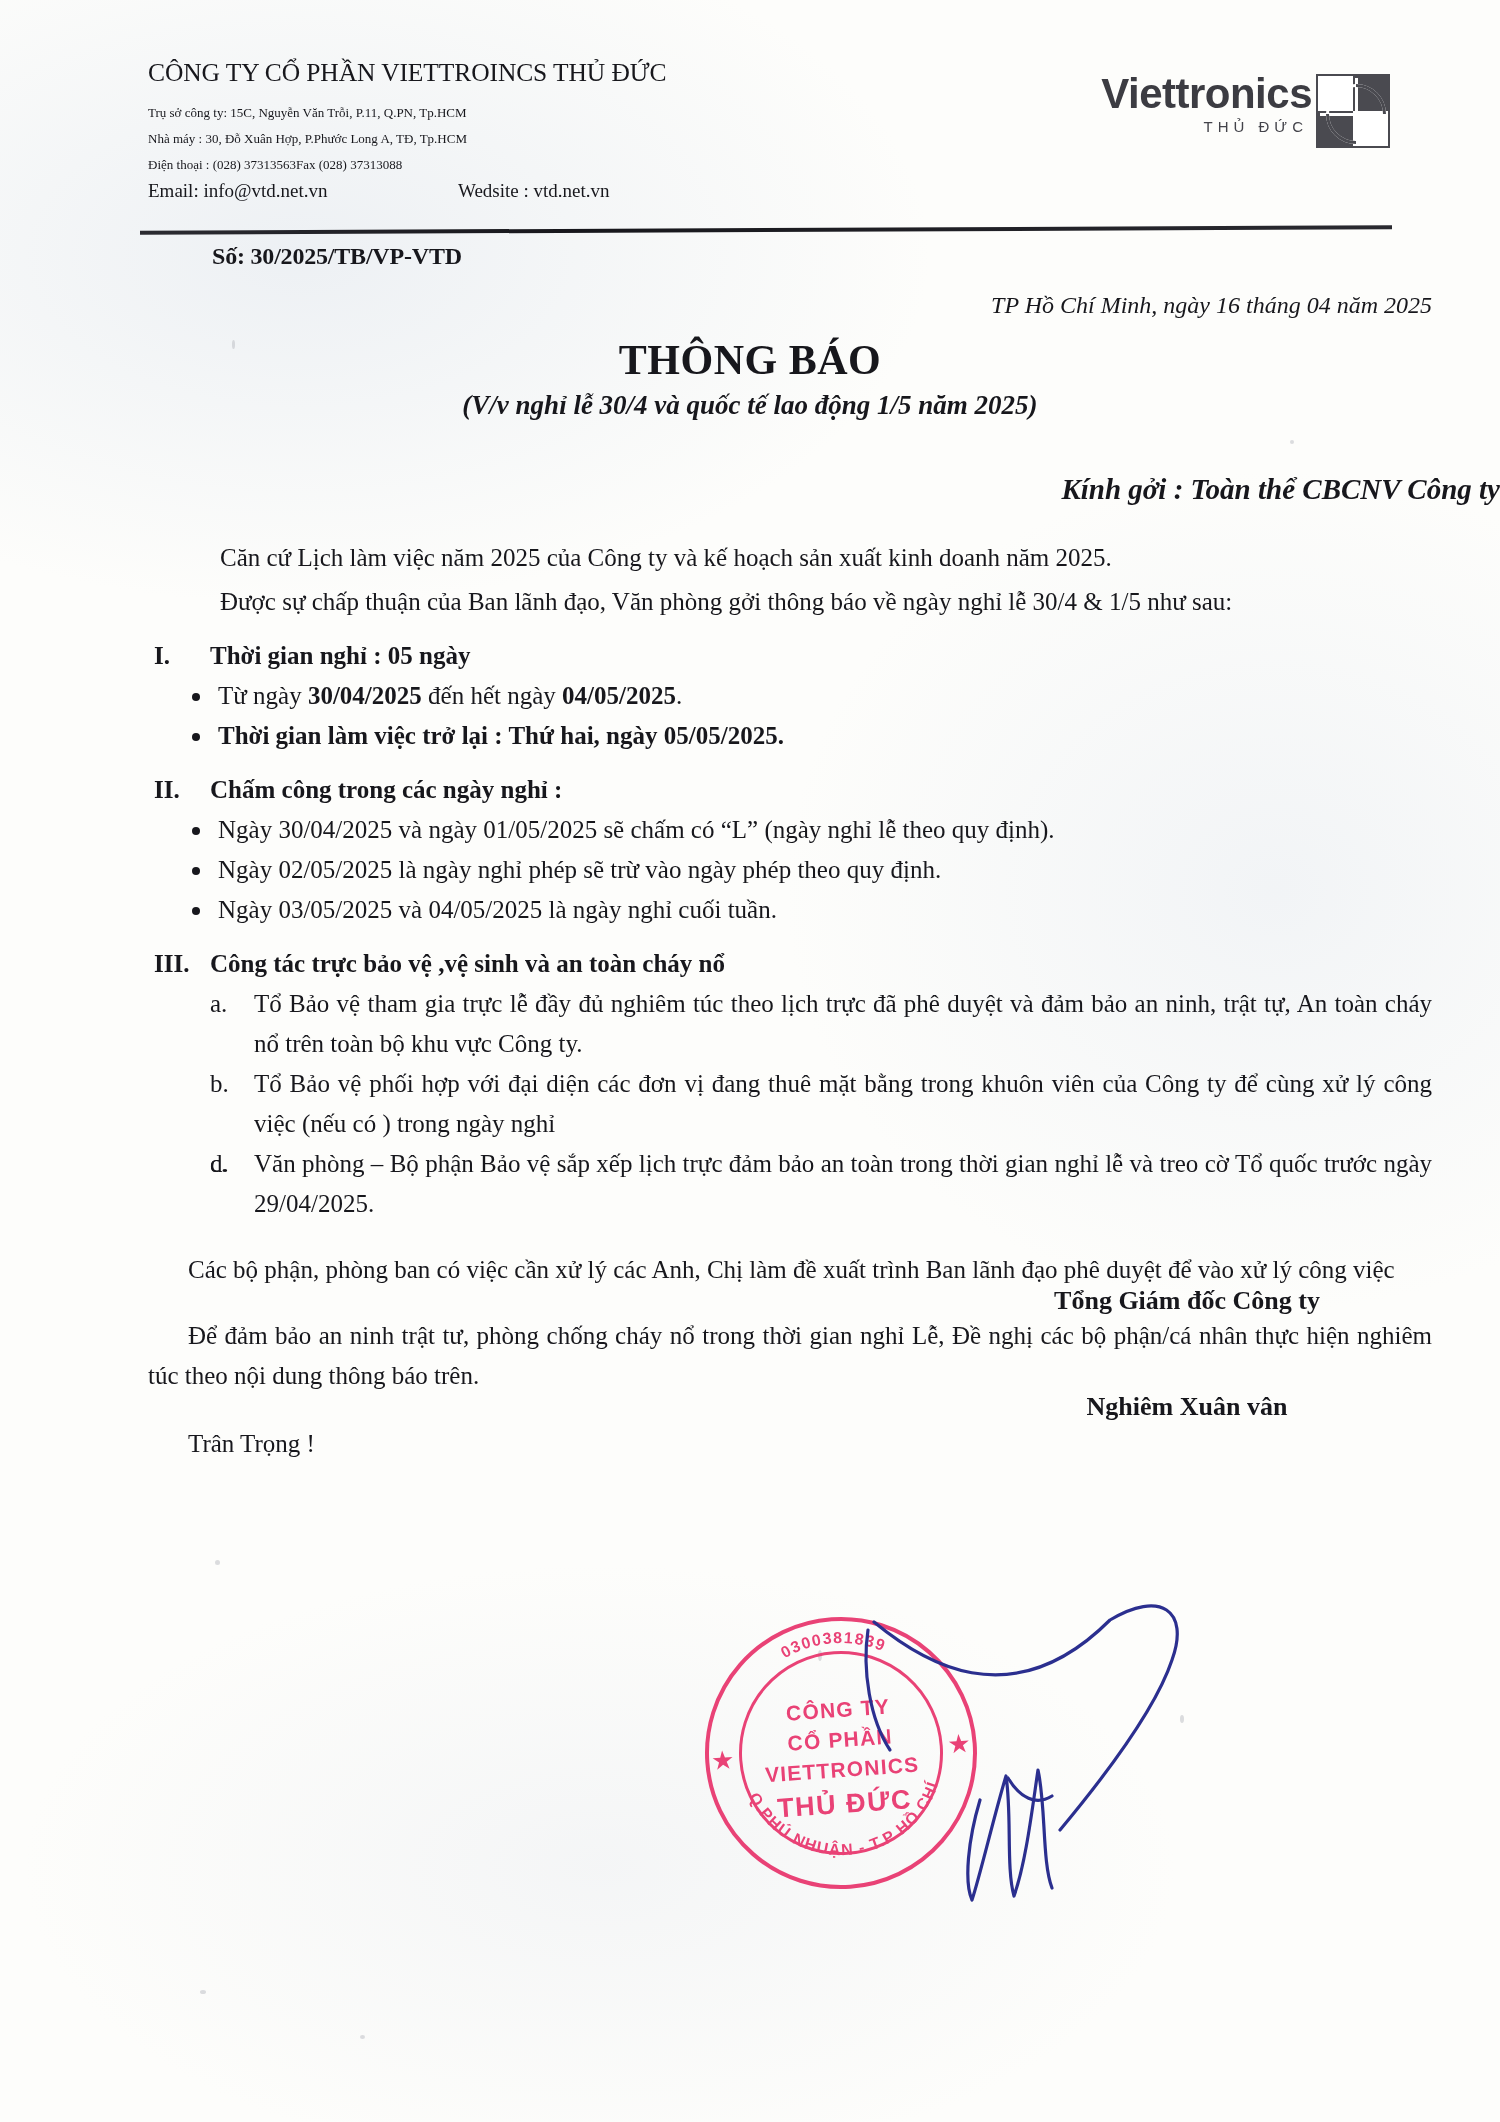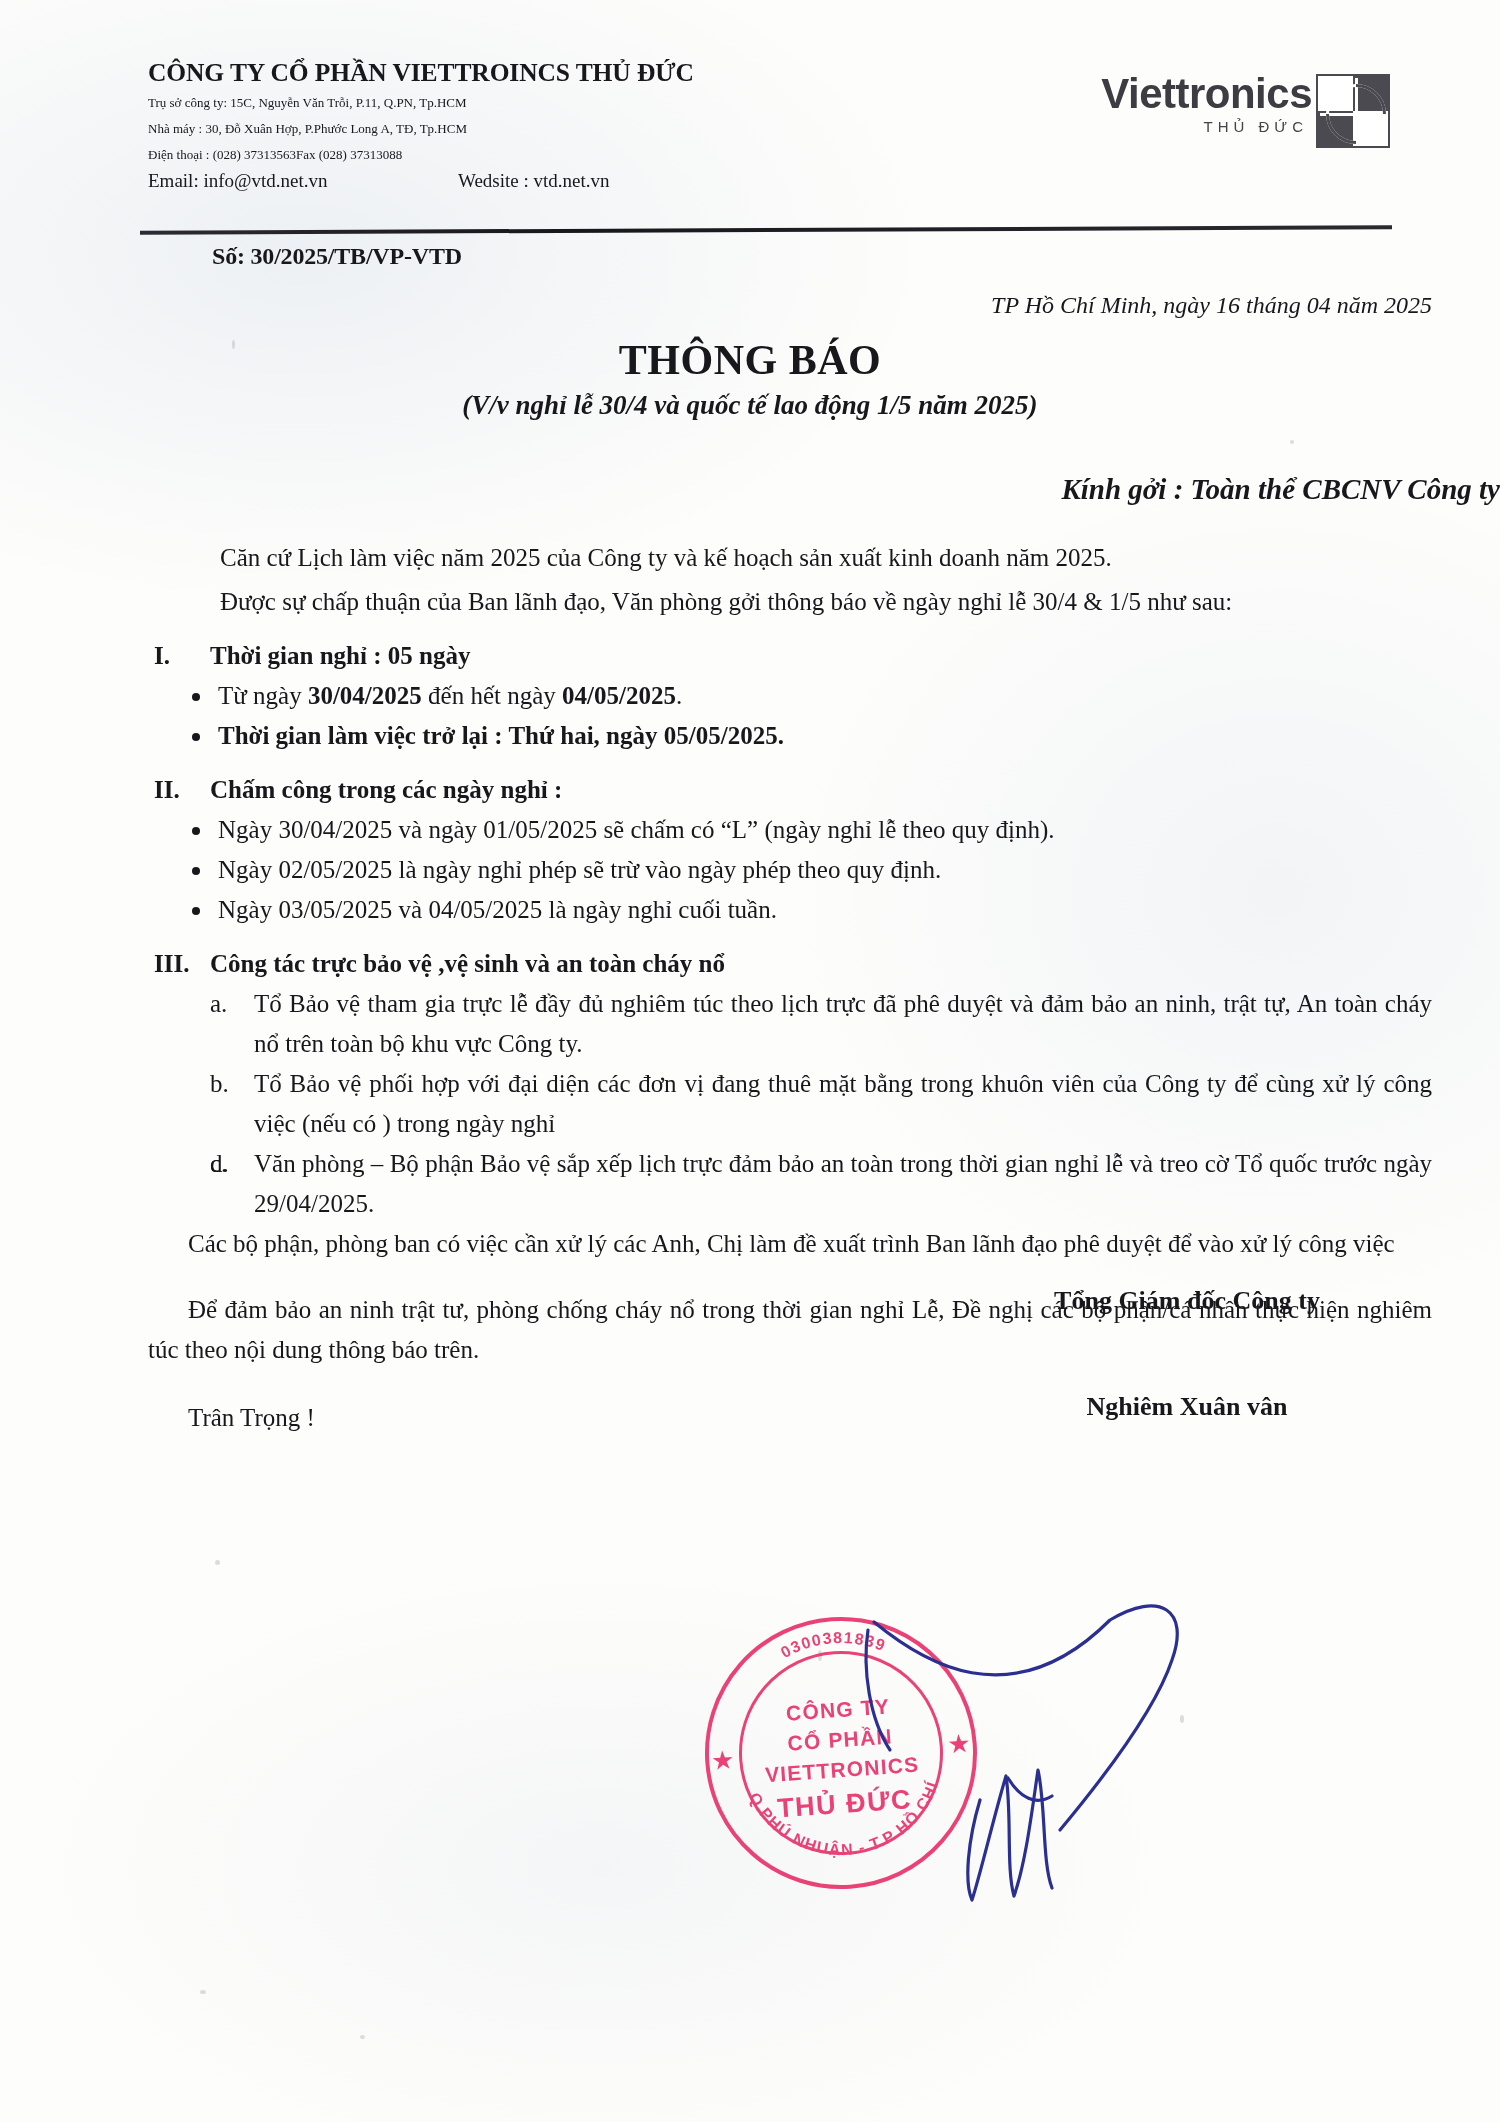--- a/index.html
+++ b/index.html
@@ -29,25 +29,25 @@
   }
 
   
   .letterhead {
     position: absolute;
     left: 148px;
     top: 58px;
     width: 680px;
   }
   .lh-company {
-    font-weight: bold;
+    font-weight: normal;
     font-size: 25.5px;
     letter-spacing: -0.1px;
     white-space: nowrap;
-    margin-bottom: 2px;
+    margin-bottom: 12px;
   }
   .lh-line {
     font-size: 13px;
     line-height: 26px;
     white-space: nowrap;
   }
   .lh-row {
     display: flex;
     font-size: 19px;
     line-height: 26px;
@@ -255,21 +255,21 @@
     font-size: 25px;
     line-height: 40px;
     text-align: justify;
   }
   ol.letters > li .mk {
     position: absolute;
     left: 0;
     top: 0;
   }
 
-  .closing { }
+  .closing { margin-top: 26px; }
   .closing p.para { text-indent: 40px; }
   .closing .gap { height: 22px; }
 
   .regards {
     margin-top: 34px;
     font-size: 25px;
     padding-left: 40px;
   }
 
   

